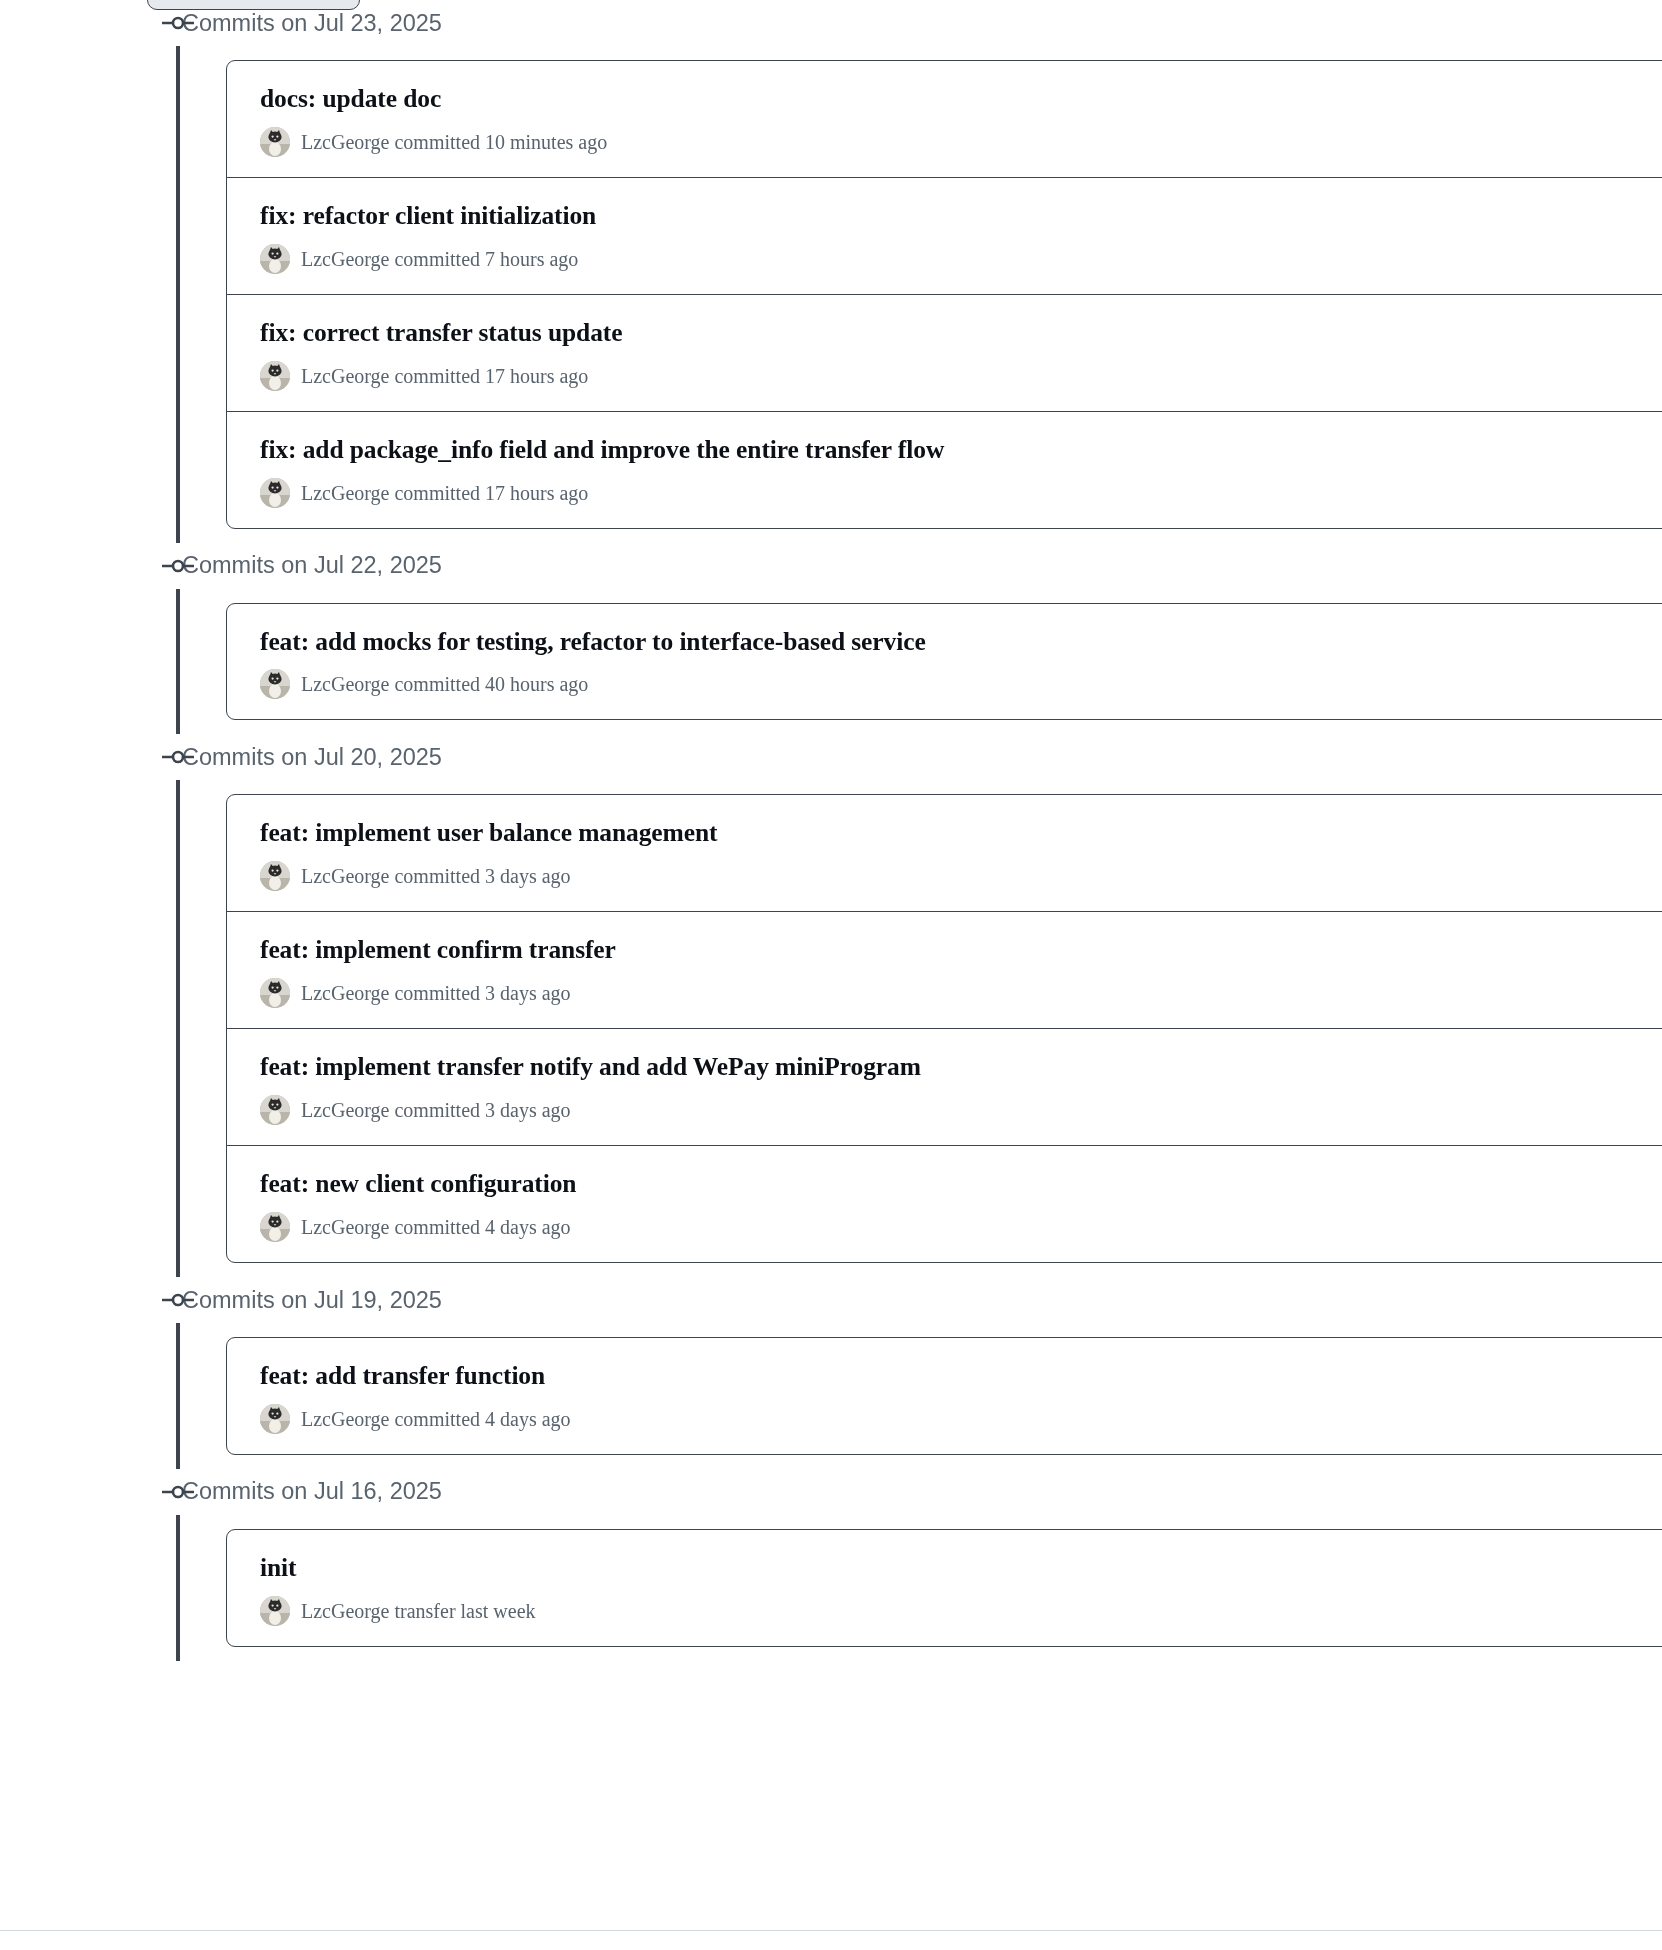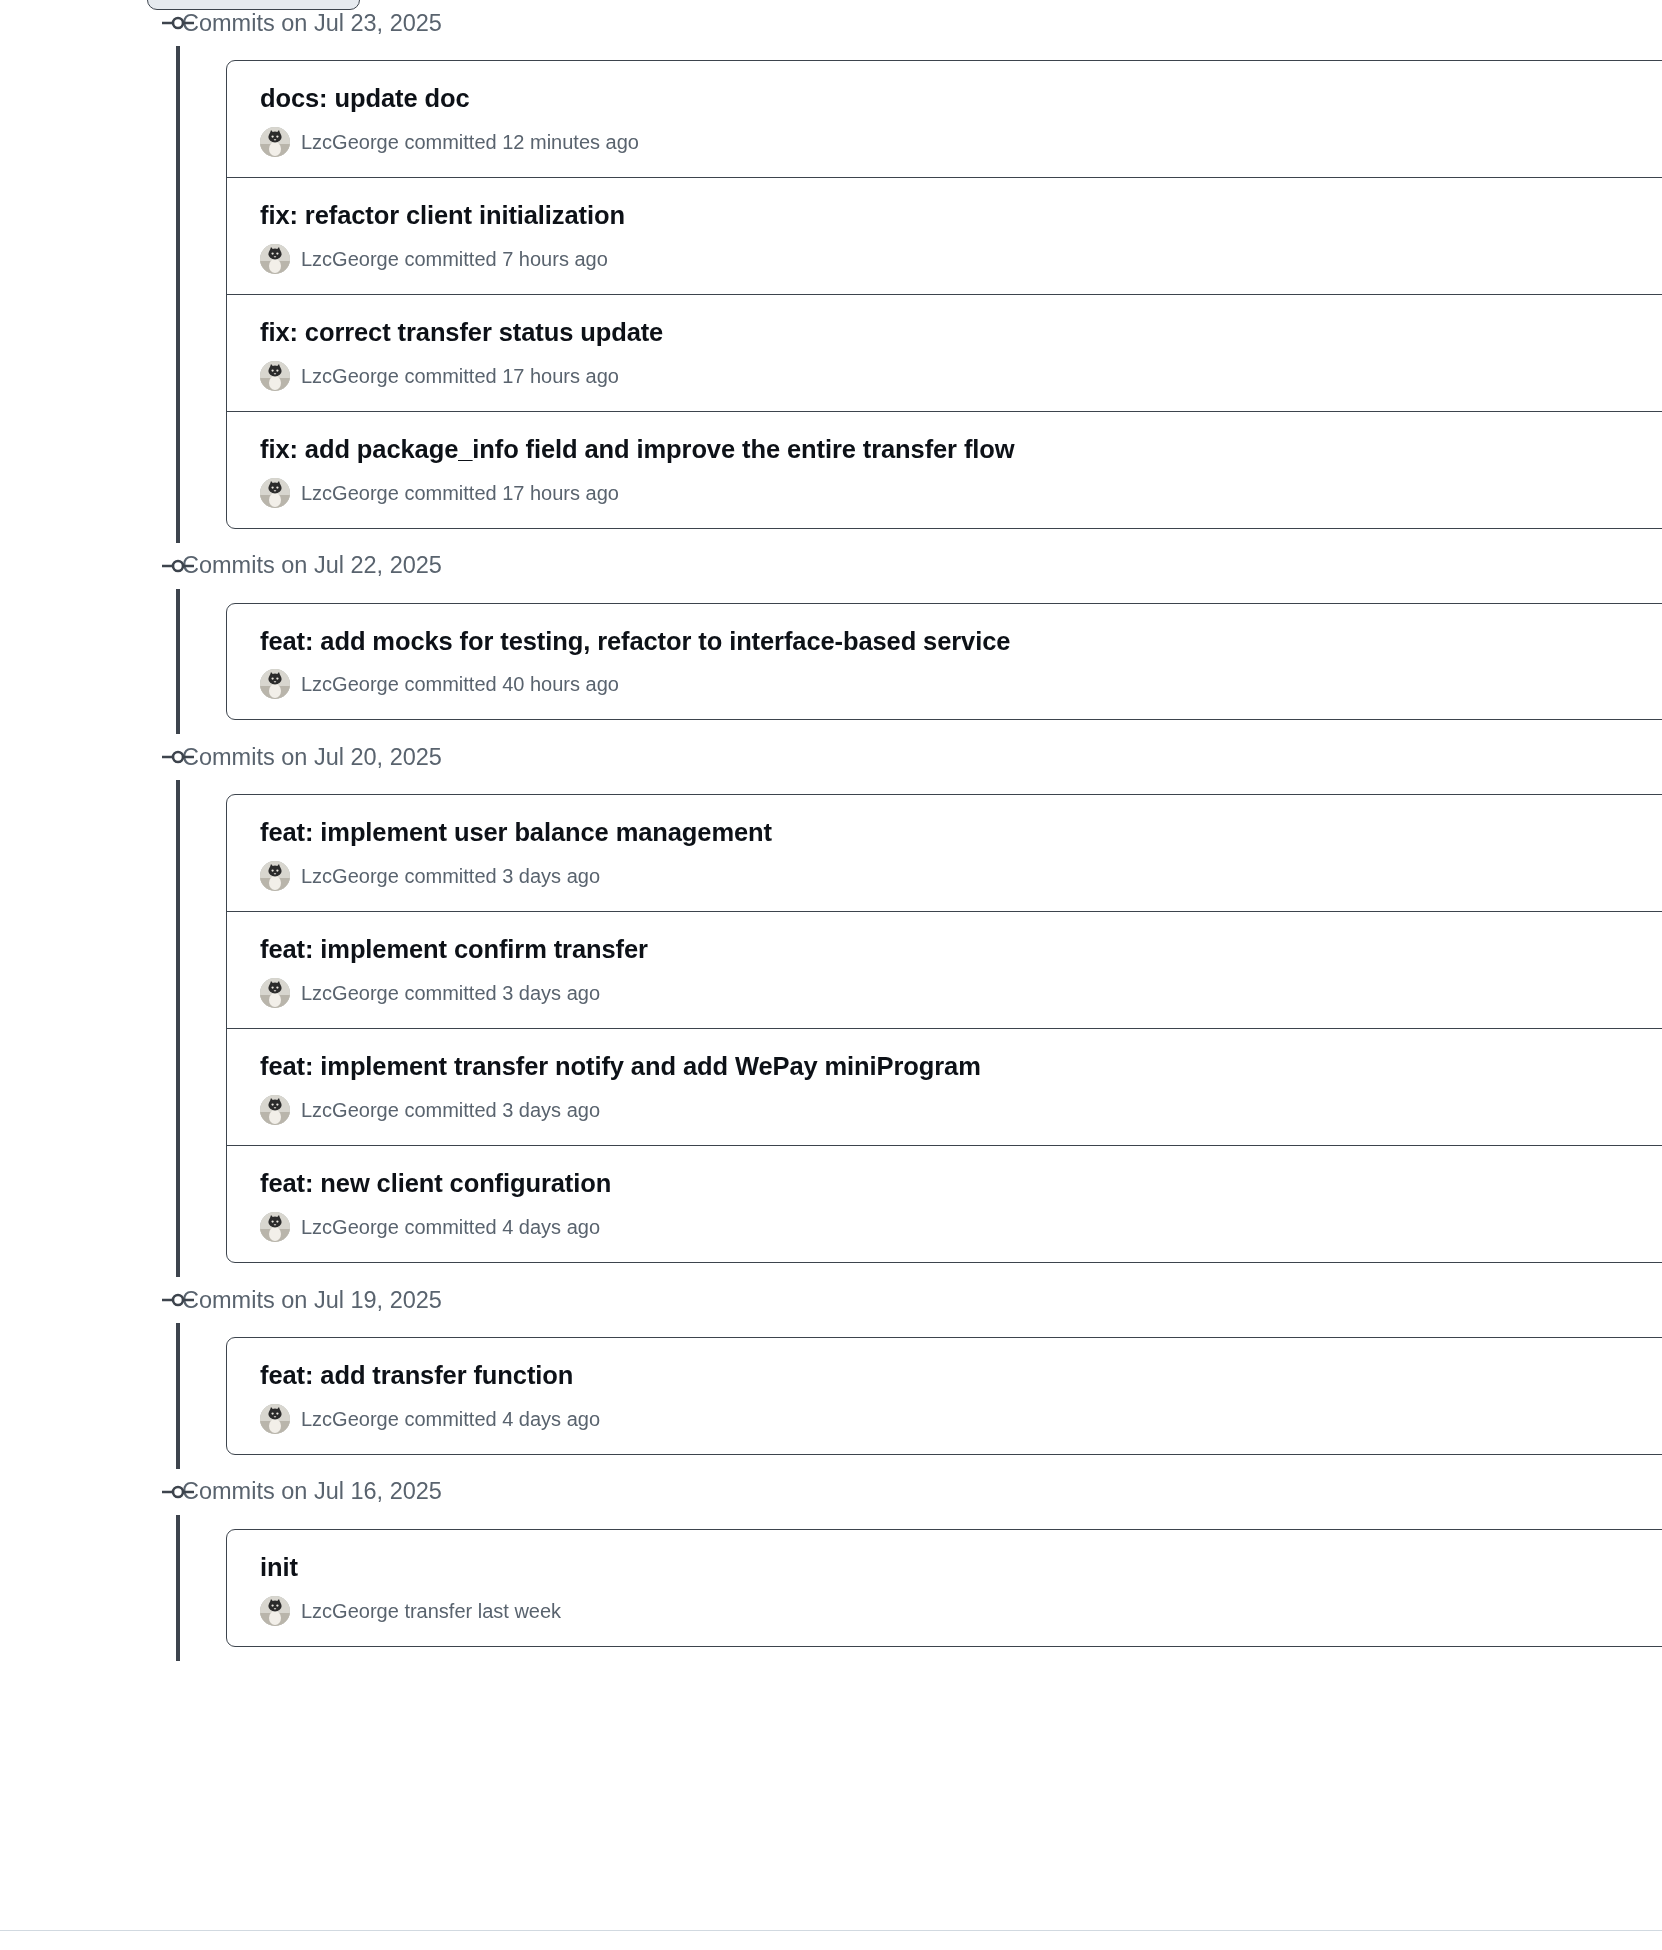--- a/index.html
+++ b/index.html
@@ -68,20 +68,21 @@
     white-space: nowrap;
     margin-left: 22px;
   }
 
   
   .group-body {
     position: relative;
     padding-left: 226px;
     padding-top: 14px;
     padding-bottom: 14px;
+    font-family: Liberation Serif, serif;
   }
   .timeline-rail {
     position: absolute;
     left: 176px;
     top: 0;
     bottom: 0;
     width: 4px;
     background: #3d444d;
   }
 
@@ -183,21 +184,21 @@
                   <rect x="0" y="17" width="30" height="13" fill="#b9b5ab"></rect>
                   <ellipse cx="15" cy="22" rx="6" ry="7" fill="#f2efe9"></ellipse>
                   <path d="M9 9 L11 3 L14.5 7 Z" fill="#2b2b2b"></path>
                   <path d="M21 9 L19 3 L15.5 7 Z" fill="#2b2b2b"></path>
                   <ellipse cx="15" cy="10" rx="6.6" ry="5.4" fill="#2b2b2b"></ellipse>
                   <circle cx="12.6" cy="9.6" r="1.15" fill="#e9e6df"></circle>
                   <circle cx="17.4" cy="9.6" r="1.15" fill="#e9e6df"></circle>
                   <path d="M13.6 12.2 h2.8 l-1.4 1.6 Z" fill="#efe9e4"></path>
                 </svg>
               </span>
-              <span class="commit-meta-text">LzcGeorge committed 12 minutes ago</span>
+              <span class="commit-meta-text">LzcGeorge committed 10 minutes ago</span>
             </div>
           </div>
           <div class="commit-row">
             <div class="commit-title">fix: refactor client initialization</div>
             <div class="commit-meta">
               <span class="avatar">
                 <svg viewBox="0 0 30 30" xmlns="http://www.w3.org/2000/svg" aria-hidden="true">
                   <rect width="30" height="30" fill="#d8d6cf"></rect>
                   <rect x="0" y="17" width="30" height="13" fill="#b9b5ab"></rect>
                   <ellipse cx="15" cy="22" rx="6" ry="7" fill="#f2efe9"></ellipse>

